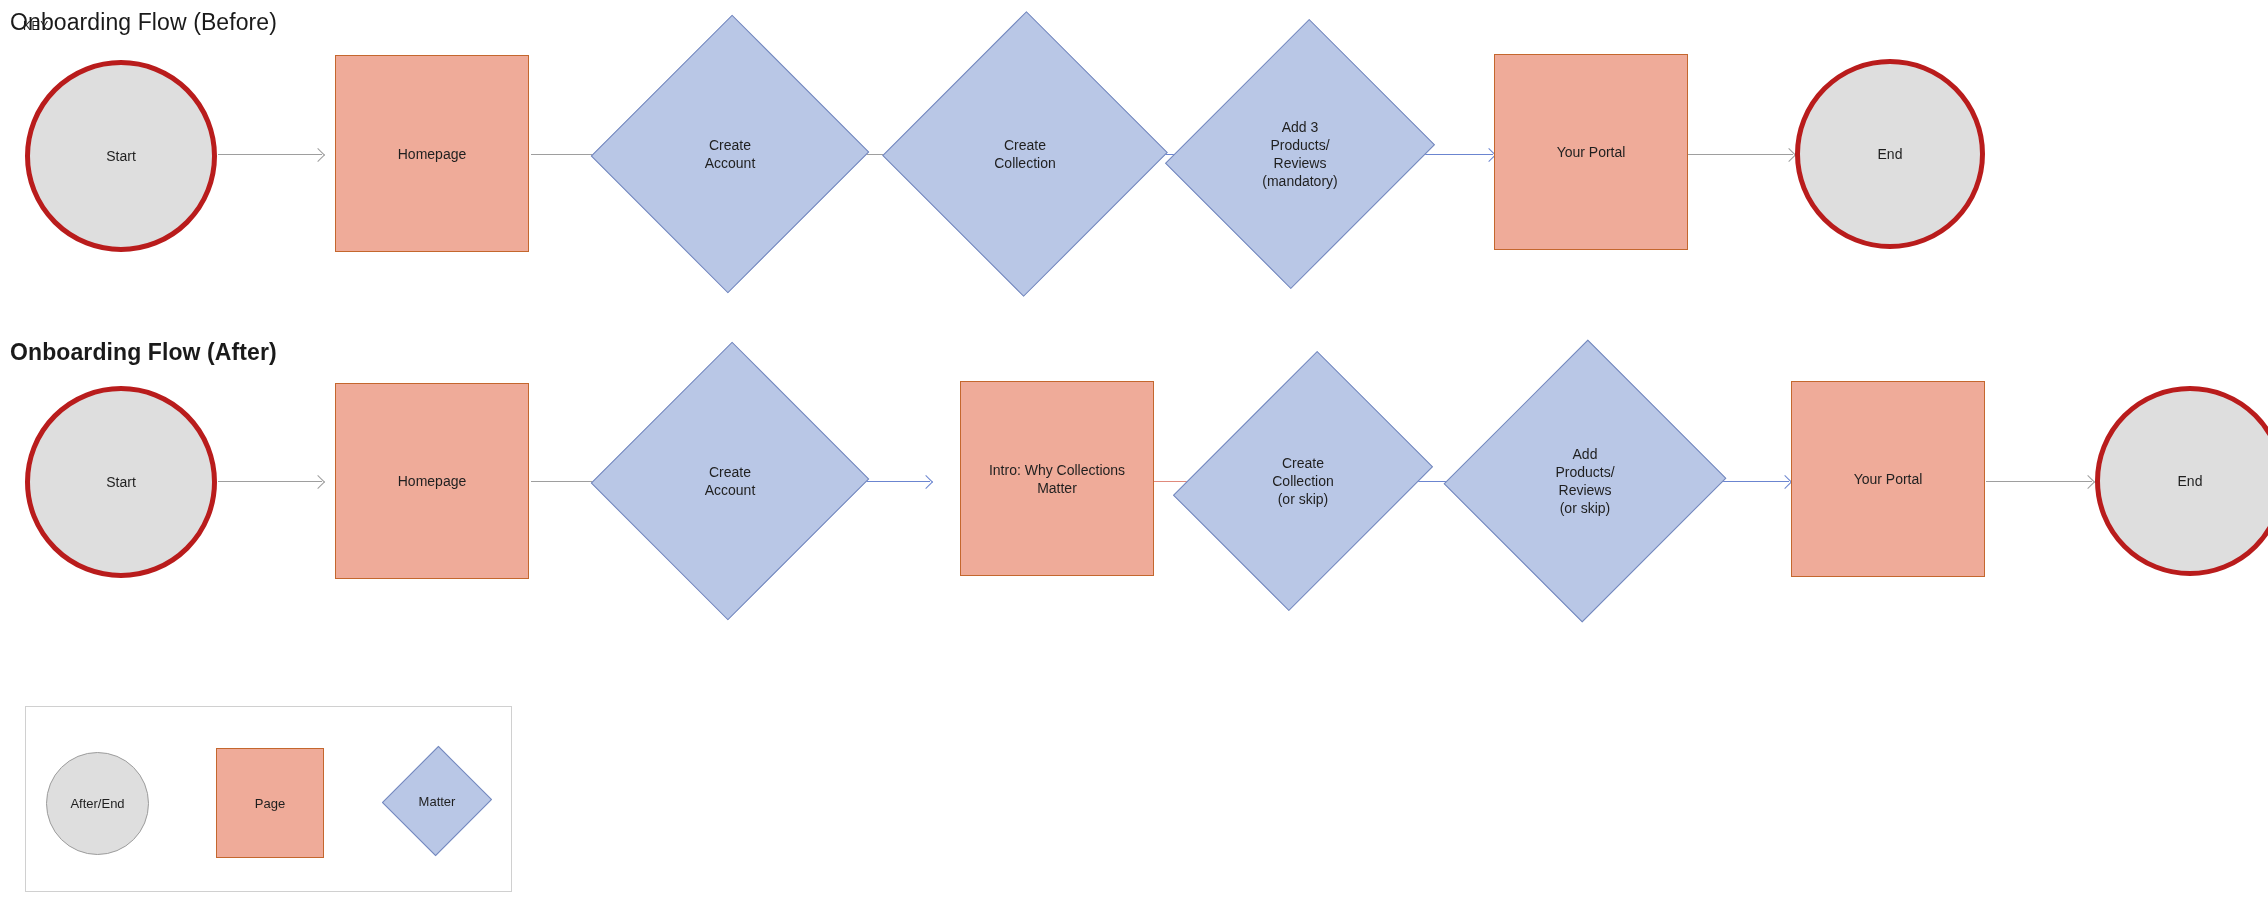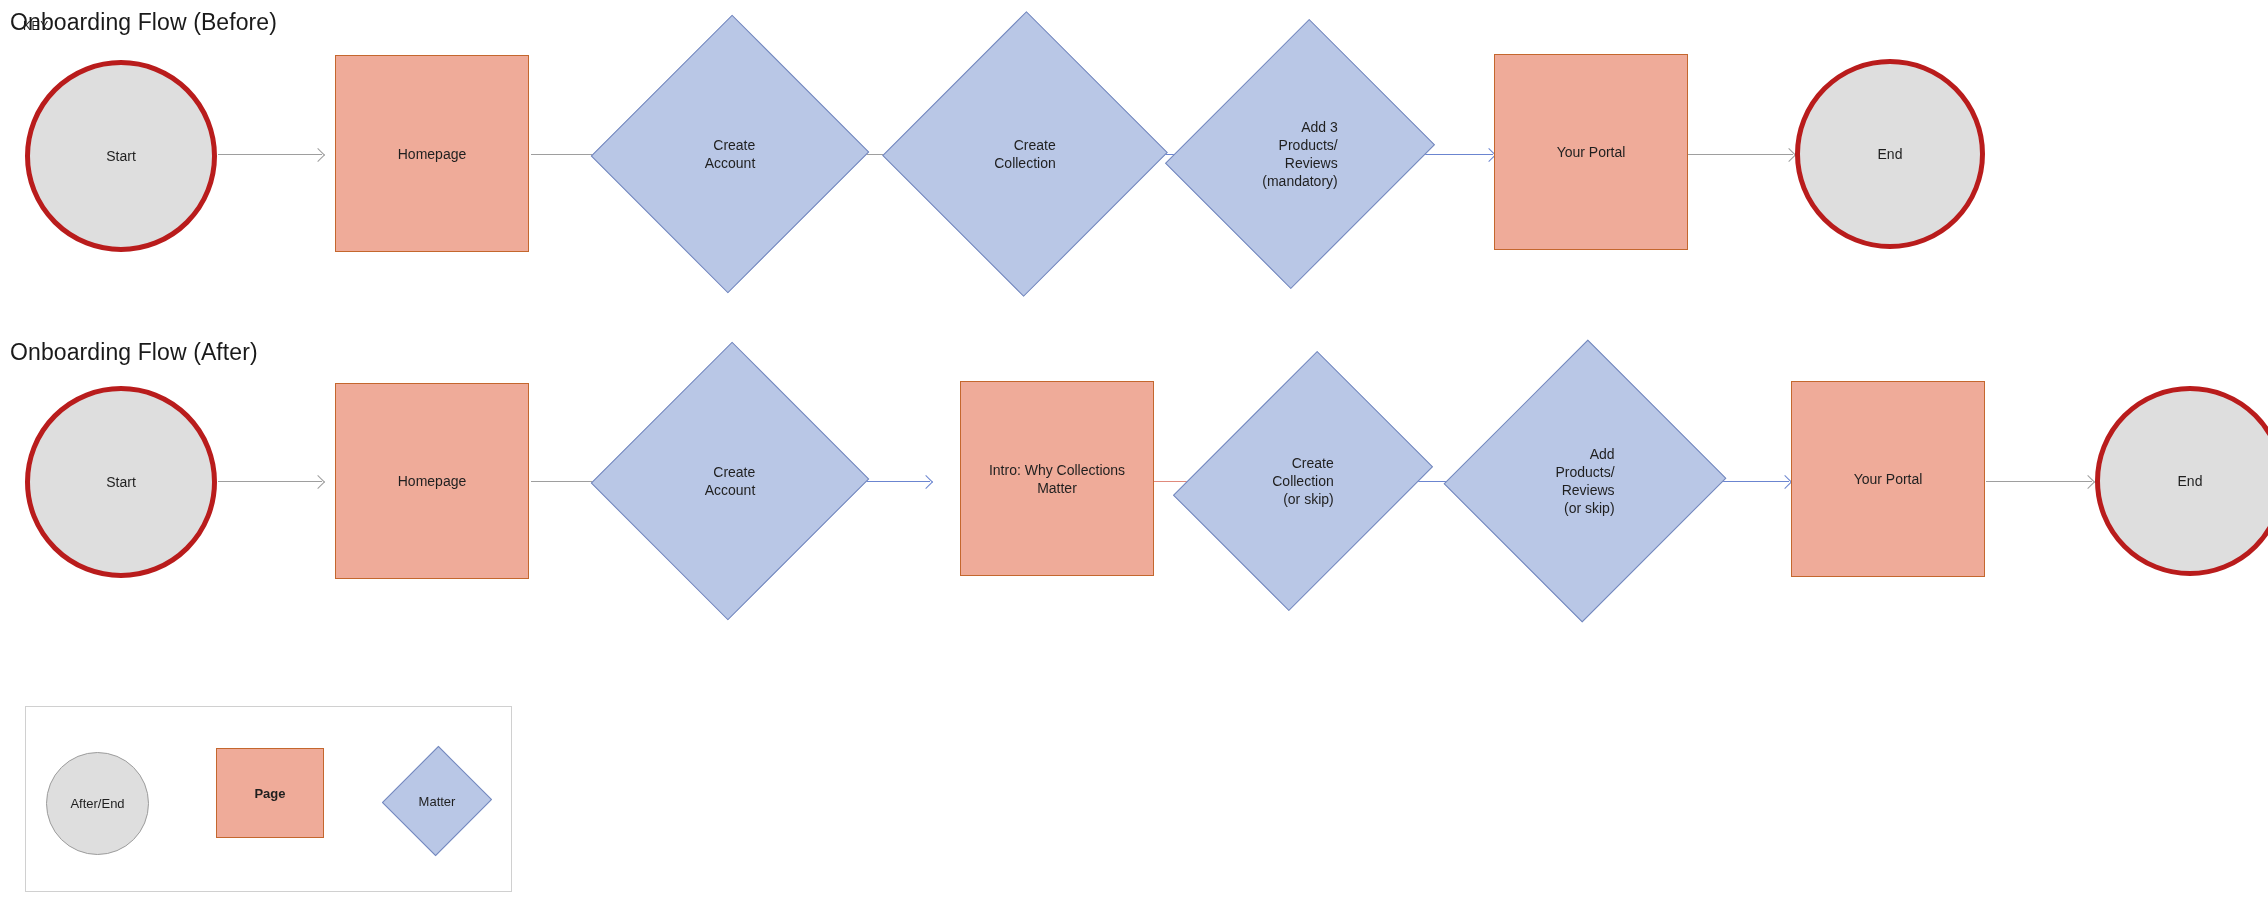--- a/index.html
+++ b/index.html
@@ -21,21 +21,21 @@
   }
   .section-title {
     position: absolute;
     font-size: 23px;
     font-weight: 400;
     color: #1a1a1a;
     letter-spacing: 0.1px;
     white-space: nowrap;
   }
   #title-before { left: 10px; top: 9px; }
-  #title-after  { left: 10px; top: 339px; }
+  #title-after  { left: 10px; top: 339px; font-weight: bold; }
 
   .node {
     position: absolute;
     display: flex;
     align-items: center;
     justify-content: center;
     text-align: center;
     box-sizing: border-box;
   }
   .node .node-label {
@@ -56,21 +56,20 @@
   }
   
   .node.page {
     background: #efab99;
     border: 1px solid #c4672e;
   }
   
   .node.action {
     background: #b9c7e6;
     border: none;
-    text-align: right;
   }
   .node.action .diamond-shape {
     position: absolute;
     left: 0; top: 0; right: 0; bottom: 0;
     background: #b9c7e6;
     border: 1px solid #7286bd;
     transform: rotate(45deg);
     box-sizing: border-box;
     z-index: 1;
   }
@@ -138,22 +137,22 @@
     z-index: 3;
     font-size: 13px;
     color: #1f1f1f;
     white-space: nowrap;
   }
   #key-start-end {
     left: 46px; top: 752px; width: 103px; height: 103px;
     background: #dedede; border: 1px solid #9c9c9c; border-radius: 50%;
   }
   #key-page {
-    left: 216px; top: 748px; width: 108px; height: 90px;
-    background: #efab99; border: 1px solid #c4672e; font-weight: bold;
+    left: 216px; top: 748px; width: 108px; height: 110px;
+    background: #efab99; border: 1px solid #c4672e;
   }
   #key-action {
     left: 385px; top: 744px; width: 104px; height: 114px;
   }
   #key-action .diamond-shape {
     position: absolute;
     left: 14px; top: 17px; right: 14px; bottom: 17px;
     background: #b9c7e6;
     border: 1px solid #7286bd;
     transform: rotate(45deg);

